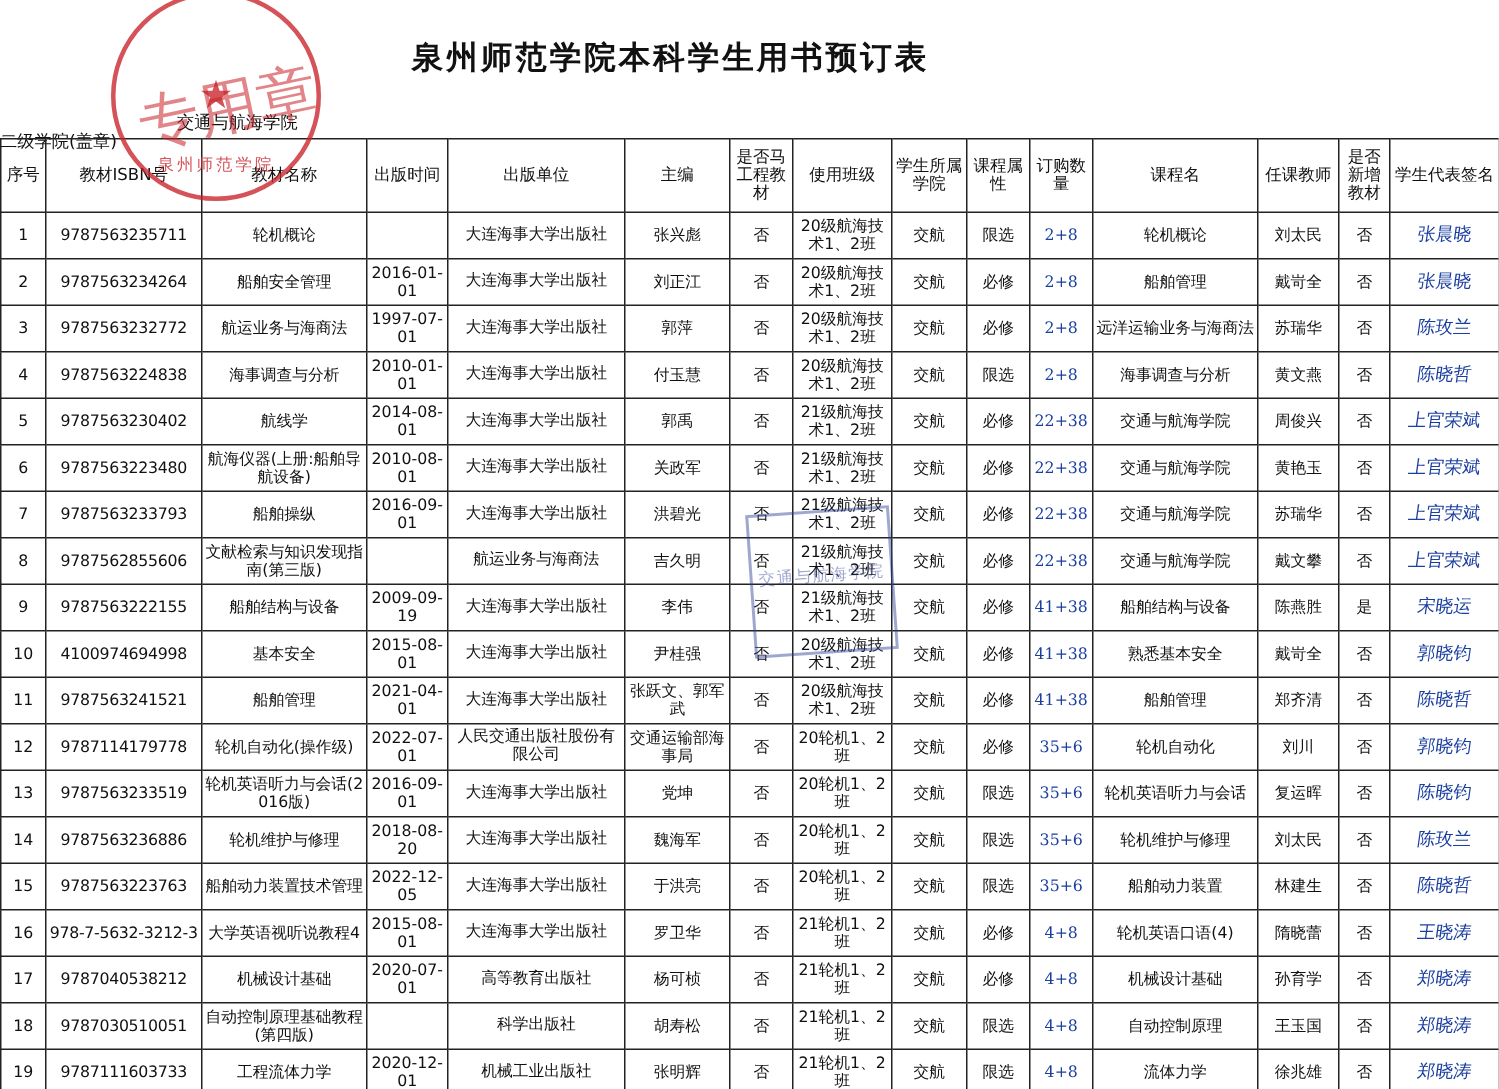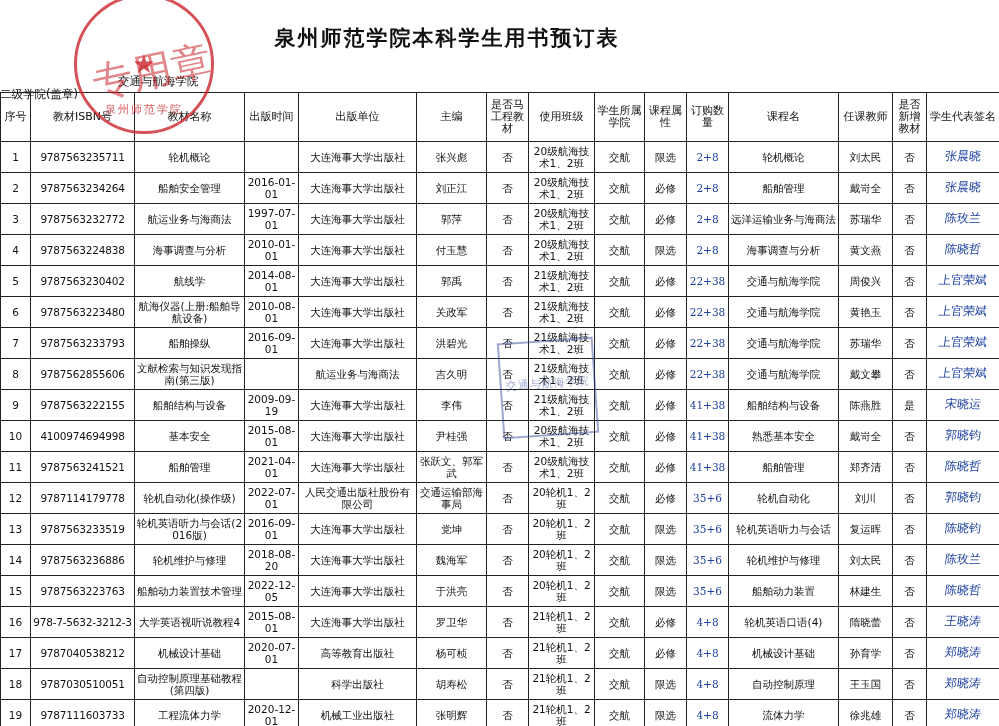--- a/index.html
+++ b/index.html
@@ -148,21 +148,21 @@
     font-weight: normal;
     font-size: 11px;
     line-height: 1.12;
   }
   table.book-table tbody td {
     height: 28px;
   }
   td.isbn { font-size: 10px; letter-spacing: -0.2px; }
   td.name { font-size: 10.5px; }
   td.date { font-size: 10px; margin-top: 19px; }
-  td.pub  { font-size: 10.5px; }
+  td.pub  { font-size: 10.5px; font-family: Liberation Mono, monospace; }
   td.editor { font-size: 10.5px; }
   td.course { font-size: 10.5px; }
   td.teacher { font-size: 10.5px; }
   .qty-hand {
     color: #1b3fa0;
     font-family: "DejaVu Serif", serif;
     text-align: right;
   }
   .sign-hand {
     color: #1b3fa0;

